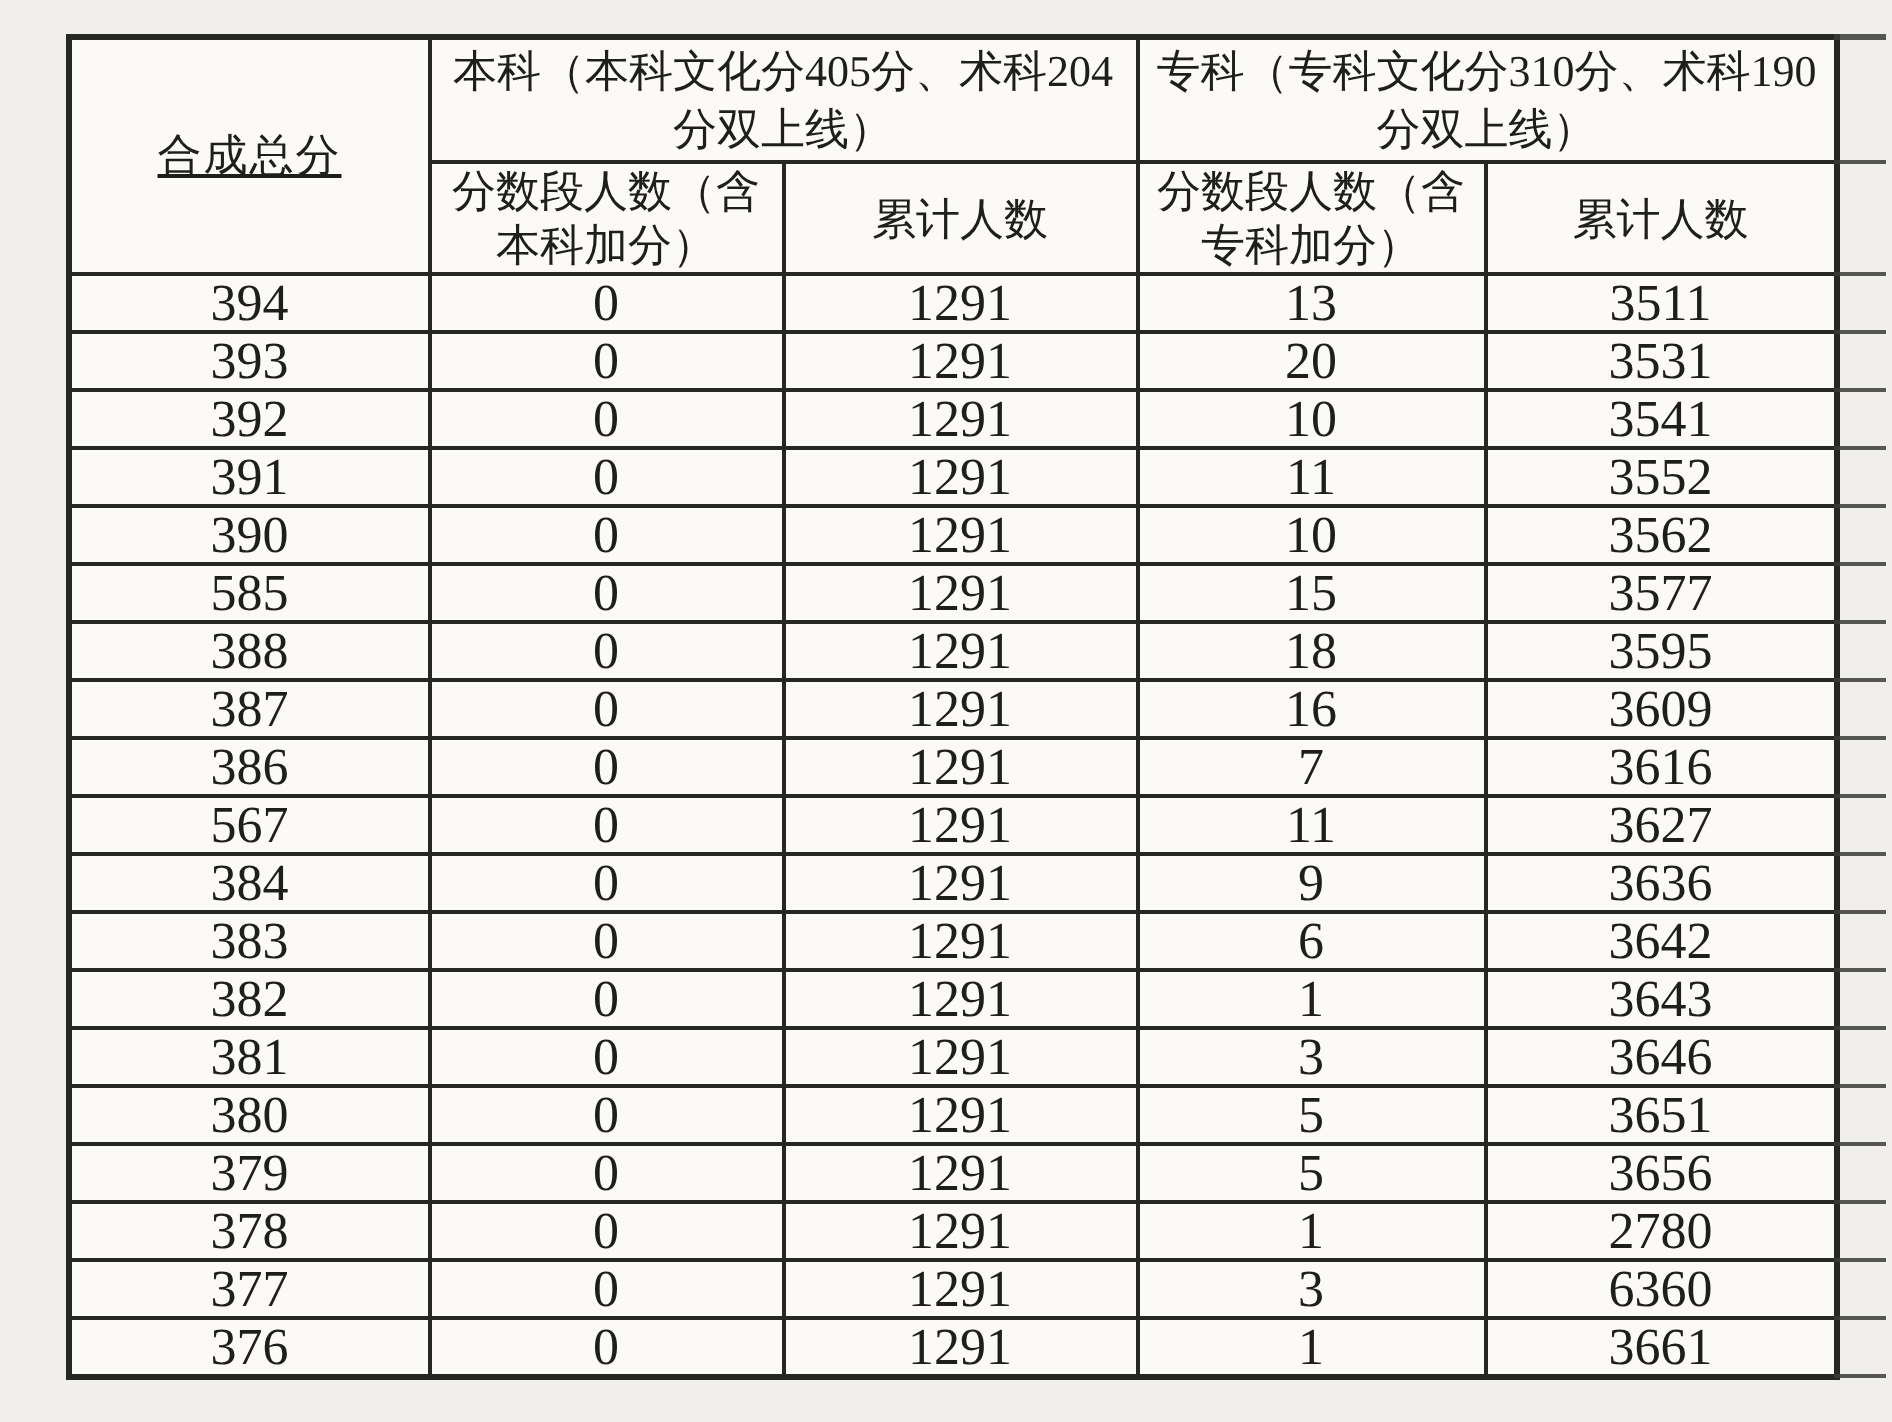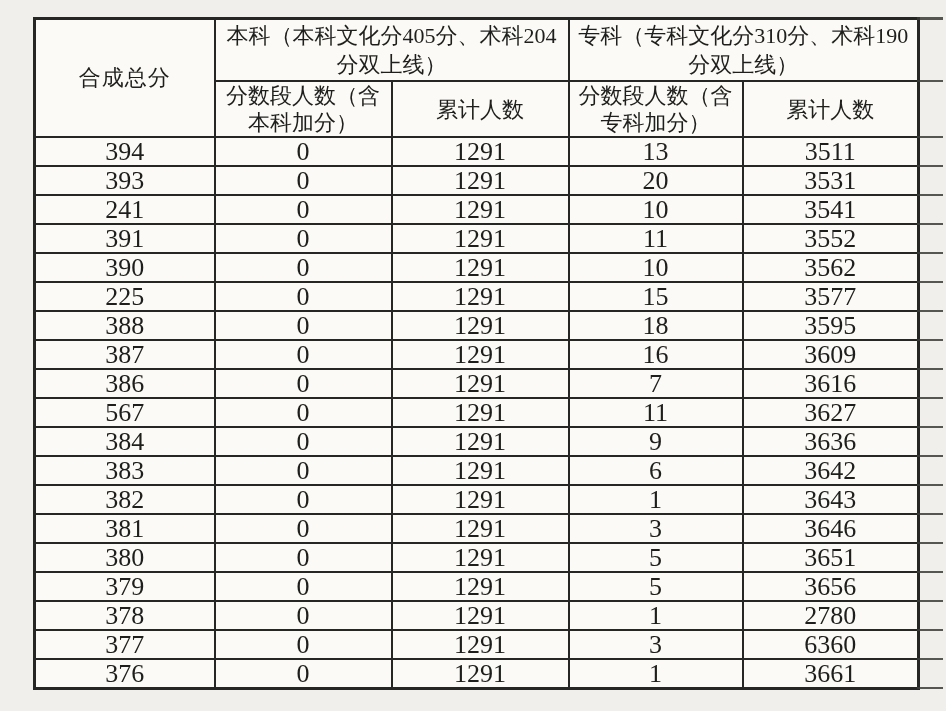--- a/index.html
+++ b/index.html
@@ -34,20 +34,21 @@
     border: 2px solid #262624;
     text-align: center;
     vertical-align: middle;
     padding: 0;
     font-weight: 400;
     overflow: hidden;
   }
   th.corner-th {
     font-size: 22px;
     letter-spacing: 1px;
+    text-decoration: underline;
   }
   th.group-th {
     height: 60px;
     font-size: 22px;
     line-height: 29px;
     padding: 0 8px;
     margin-left: 20px;
   }
   th.sub-th {
     height: 54px;
@@ -128,42 +129,42 @@
           <td class="data-cell">3511</td>
         </tr>
         <tr>
           <td class="data-cell">393</td>
           <td class="data-cell">0</td>
           <td class="data-cell">1291</td>
           <td class="data-cell">20</td>
           <td class="data-cell">3531</td>
         </tr>
         <tr>
-          <td class="data-cell">241</td>
+          <td class="data-cell">392</td>
           <td class="data-cell">0</td>
           <td class="data-cell">1291</td>
           <td class="data-cell">10</td>
           <td class="data-cell">3541</td>
         </tr>
         <tr>
           <td class="data-cell">391</td>
           <td class="data-cell">0</td>
           <td class="data-cell">1291</td>
           <td class="data-cell">11</td>
           <td class="data-cell">3552</td>
         </tr>
         <tr>
           <td class="data-cell">390</td>
           <td class="data-cell">0</td>
           <td class="data-cell">1291</td>
           <td class="data-cell">10</td>
           <td class="data-cell">3562</td>
         </tr>
         <tr>
-          <td class="data-cell">225</td>
+          <td class="data-cell">585</td>
           <td class="data-cell">0</td>
           <td class="data-cell">1291</td>
           <td class="data-cell">15</td>
           <td class="data-cell">3577</td>
         </tr>
         <tr>
           <td class="data-cell">388</td>
           <td class="data-cell">0</td>
           <td class="data-cell">1291</td>
           <td class="data-cell">18</td>

